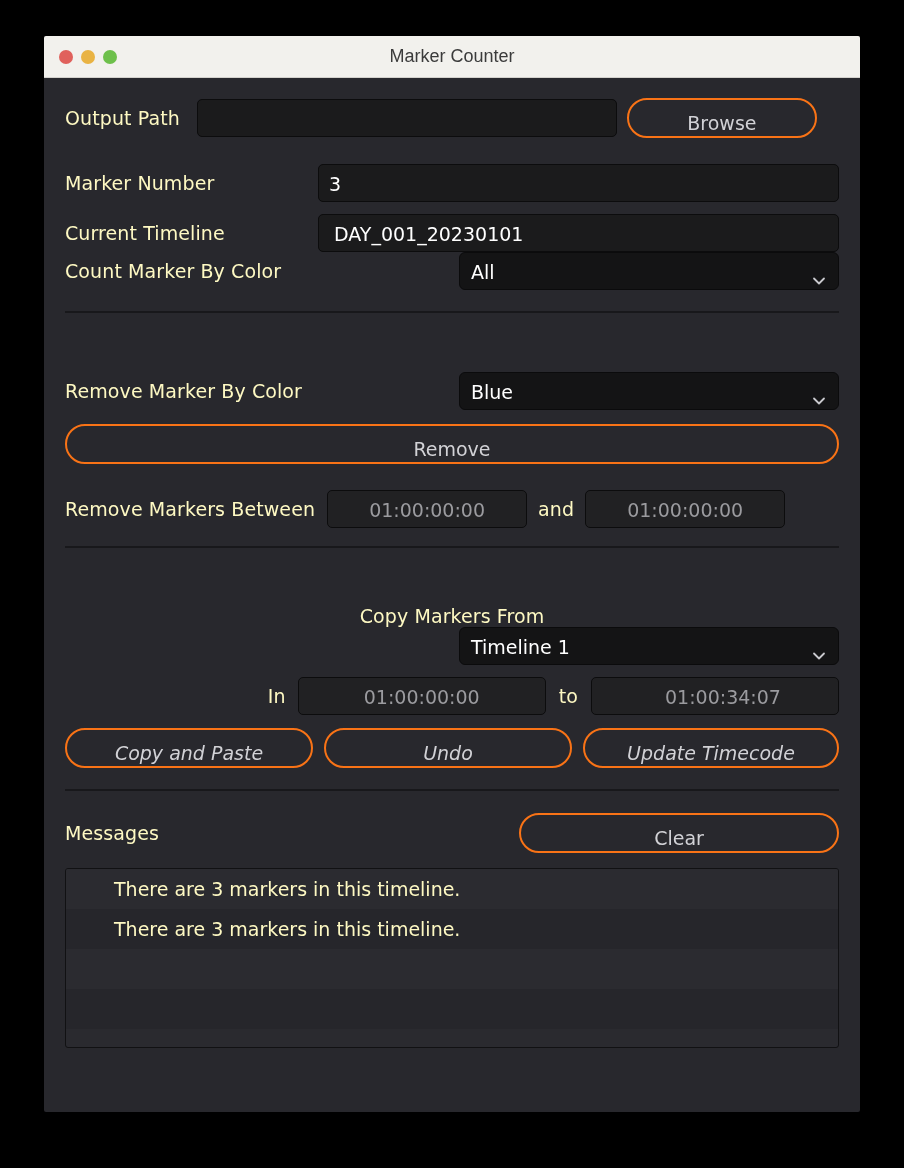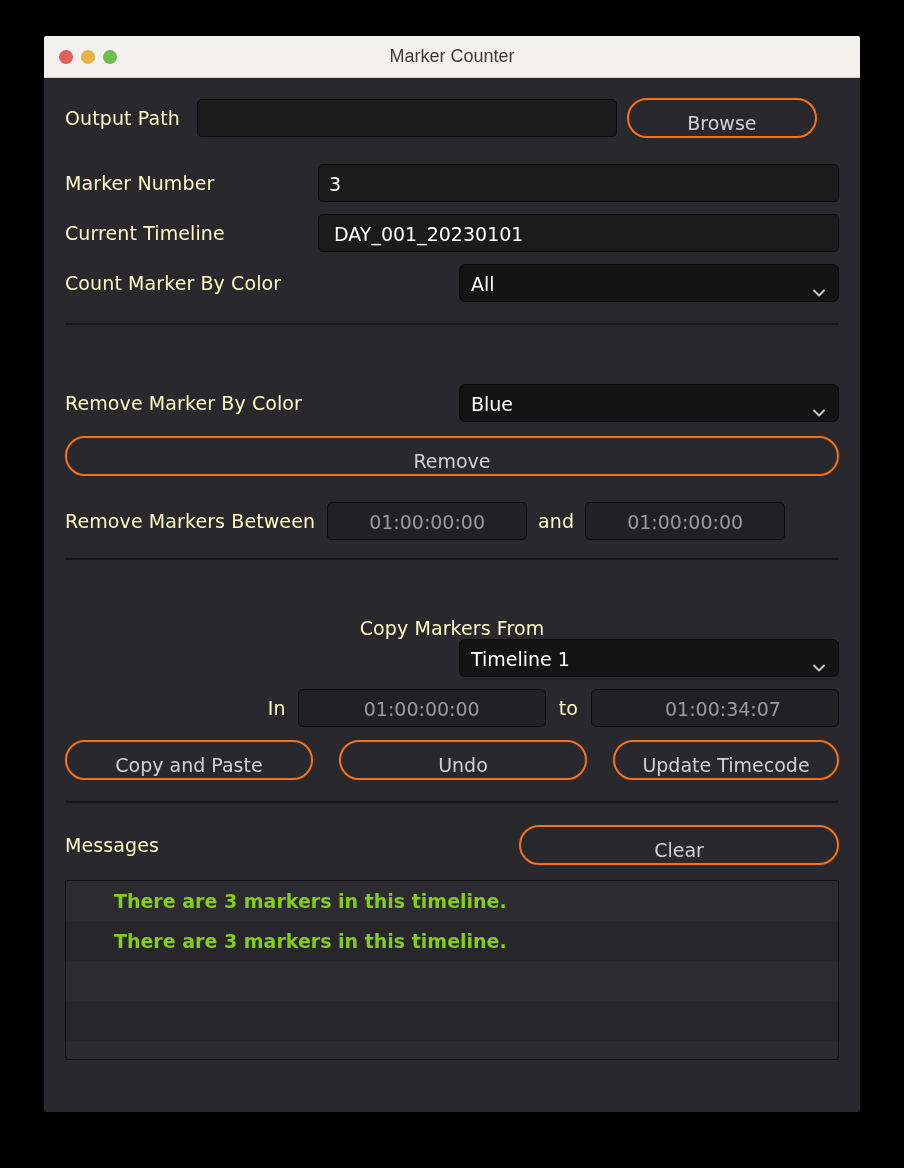--- a/index.html
+++ b/index.html
@@ -163,25 +163,24 @@
     border: 1px solid #111113;
     border-radius: 3px;
     height: 180px;
     overflow: hidden;
     box-sizing: border-box;
   }
   .msg-row {
     height: 40px;
     line-height: 40px;
     padding-left: 48px;
-    color: #84cc16;
-    font-size: 19px;
-    white-space: nowrap;
-    box-sizing: border-box;
-    font-weight: bold;
+    color: #fef9c3;
+    font-size: 19px;
+    white-space: nowrap;
+    box-sizing: border-box;
   }
   .msg-row:nth-child(odd)  { background: #2b2b30; }
   .msg-row:nth-child(even) { background: #26262b; }
 </style>
 </head>
 <body>
 
 <div id="window">
 
   <div id="titlebar">
@@ -204,21 +203,21 @@
     <div class="row" style="margin-top:26px;">
       <div class="label" style="width:253px;">Marker Number</div>
       <div class="field" style="flex:1;">3</div>
     </div>
 
     <div class="row" style="margin-top:12px;">
       <div class="label" style="width:253px;">Current Timeline</div>
       <div class="field" style="flex:1;padding-left:15px;">DAY_001_20230101</div>
     </div>
 
-    <div class="row" style="margin-top:12px;gap:44px;">
+    <div class="row" style="margin-top:0;gap:44px;">
       <div class="label">Count Marker By Color</div>
       <div class="select" style="width:380px; margin-left:auto;">
         <span>All</span>
         <span class="chev">
           <svg width="16" height="16" viewBox="0 0 16 16">
             <path d="M3 5.5 L8 10.5 L13 5.5" fill="none" stroke="#c9c9cd" stroke-width="1.8" stroke-linecap="round" stroke-linejoin="round"></path>
           </svg>
         </span>
       </div>
     </div>
@@ -261,21 +260,21 @@
       </div>
     </div>
 
     <div class="row" style="margin-top:12px; justify-content:flex-end;">
       <div class="label">In</div>
       <div class="tc" style="width:248px; margin-left:12px;">01:00:00:00</div>
       <div class="label" style="margin:0 13px;">to</div>
       <div class="tc" style="width:248px;padding-left:16px;">01:00:34:07</div>
     </div>
 
-    <div class="row" style="margin-top:13px; gap:26px;">
+    <div class="row" style="margin-top:13px; gap:11px;font-style:italic;">
       <div class="btn" style="width:248px;">Copy and Paste</div>
       <div class="btn" style="width:248px;">Undo</div>
       <div class="btn" style="flex:1;">Update Timecode</div>
     </div>
 
     <div class="divider" style="margin-top:21px;"></div>
 
     <div class="row" style="margin-top:22px;">
       <div class="label">Messages</div>
       <div class="btn" style="width:320px; margin-left:auto;">Clear</div>

